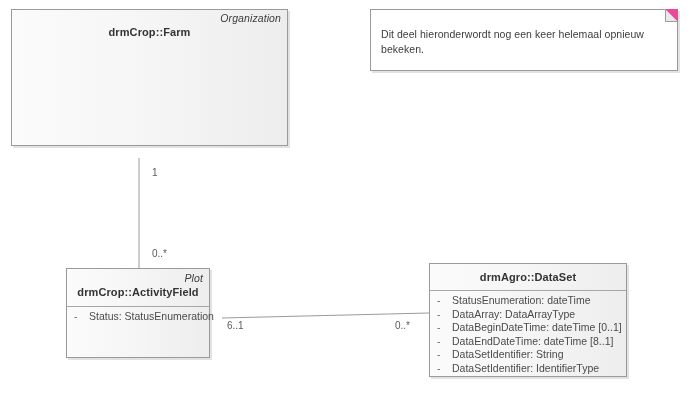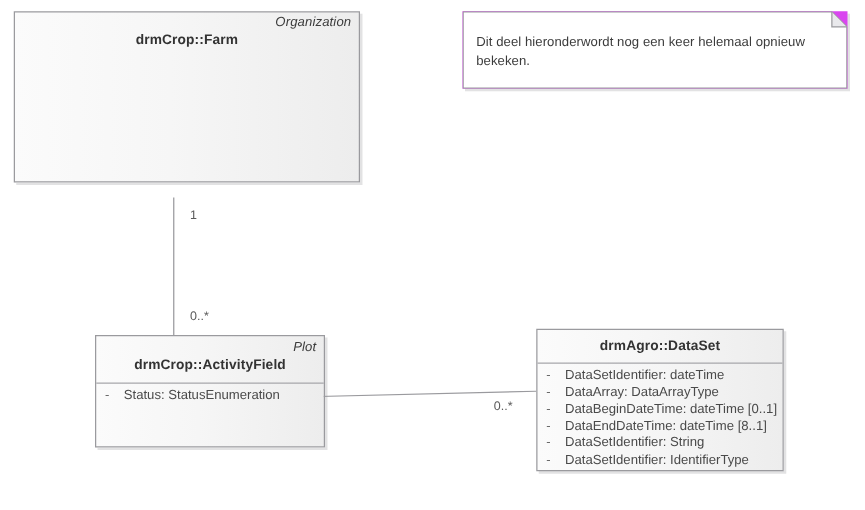--- a/index.html
+++ b/index.html
@@ -84,23 +84,23 @@
   
   #class-farm {
     left: 11px;
     top: 9px;
     width: 277px;
     height: 137px;
   }
   #class-farm .cls-header { padding-top: 2px; }
 
   #class-activityfield {
-    left: 76px;
+    left: 66px;
     top: 268px;
-    width: 184px;
+    width: 144px;
     height: 90px;
   }
   #class-activityfield .cls-divider { margin-top: 2px; }
 
   #class-dataset {
     left: 429px;
     top: 263px;
     width: 198px;
     height: 114px;
   }
@@ -110,21 +110,21 @@
   }
 
   
   #note-comment {
     position: absolute;
     left: 370px;
     top: 9px;
     width: 308px;
     height: 62px;
     box-sizing: border-box;
-    background: #d946ef;
+    background: #ec4899;
     box-shadow: 2px 2px 0 rgba(150,150,155,0.28);
   }
   #note-comment .note-svg {
     position: absolute;
     left: 0;
     top: 0;
   }
   #note-comment .note-text {
     position: absolute;
     left: 11px;
@@ -194,21 +194,21 @@
   </div>
 
   <div class="uml-class" id="class-dataset">
     <div class="cls-header">
       <span class="cls-title">drmAgro::DataSet</span>
     </div>
     <div class="cls-divider"></div>
     <div class="cls-attrs" id="attrs-dataset">
         <div class="attr-row">
           <span class="attr-vis">-</span>
-          <span class="attr-text">DataSetIdentifier: dateTime</span>
+          <span class="attr-text">StatusEnumeration: dateTime</span>
         </div>
         <div class="attr-row">
           <span class="attr-vis">-</span>
           <span class="attr-text">DataArray: DataArrayType</span>
         </div>
         <div class="attr-row">
           <span class="attr-vis">-</span>
           <span class="attr-text">DataBeginDateTime: dateTime [0..1]</span>
         </div>
         <div class="attr-row">

